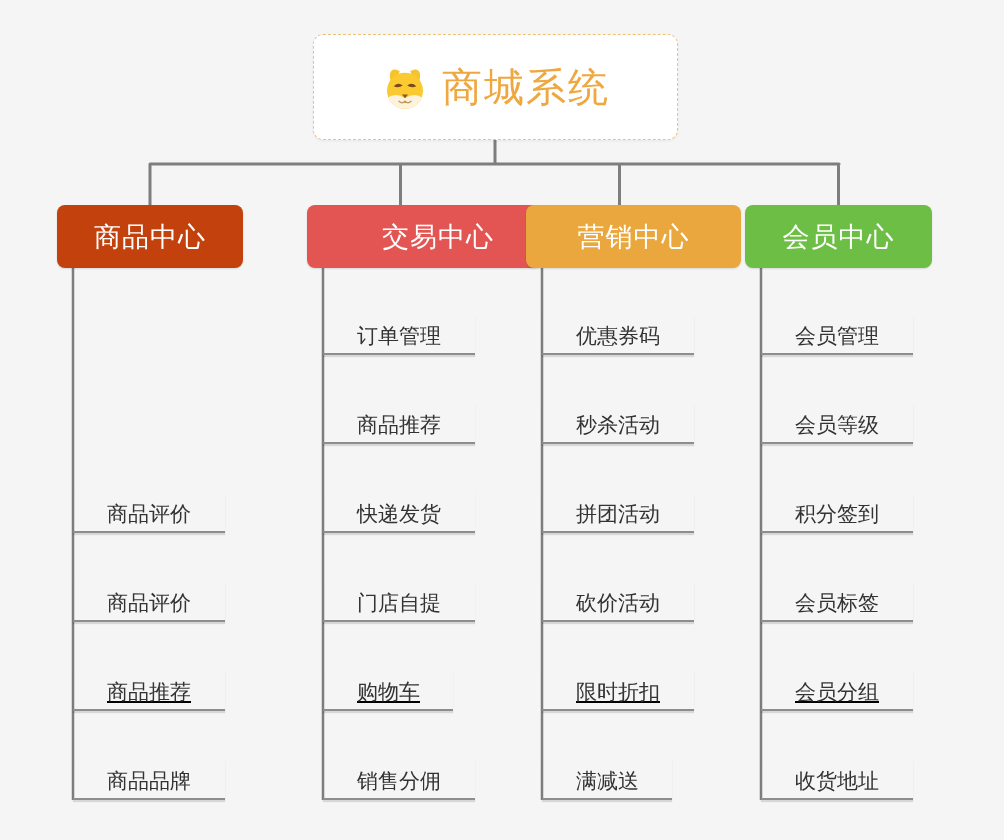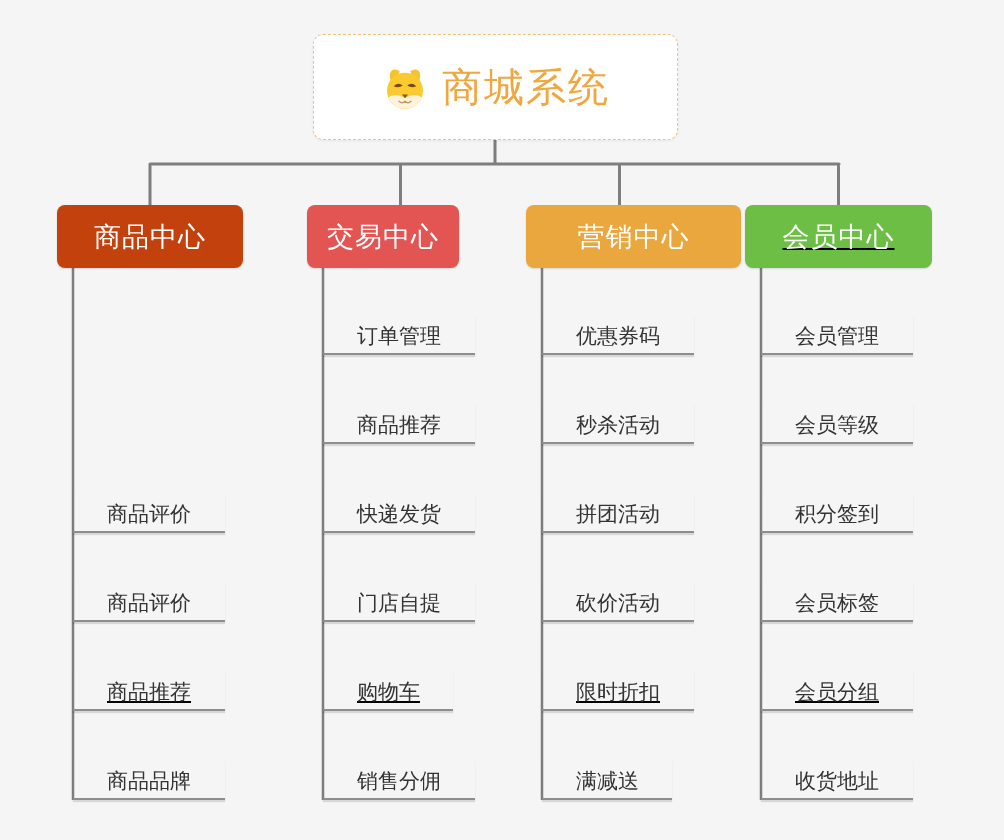--- a/index.html
+++ b/index.html
@@ -22,23 +22,23 @@
   .root-icon{width:48px;height:48px;flex:0 0 auto;}
 
   
   .branch{
     position:absolute;top:205px;height:63px;border-radius:8px;
     display:flex;align-items:center;justify-content:center;
     box-shadow:0 1px 2px rgba(0,0,0,0.12);
   }
   .branch-label{color:#ffffff;font-size:27px;letter-spacing:1px;}
   .b1{left:57px;width:186px;background:#c2410c;}
-  .b2{left:307px;width:152px;background:#e25552;}
+  .b2{left:307px;width:206px;background:#e25552;padding-left:28px;}
   .b3{left:526px;width:215px;background:#eaa73d;}
-  .b4{left:745px;width:187px;background:#6dbe45;text-decoration:underline;}
+  .b4{left:745px;width:187px;background:#6dbe45;}
 
   
   .leaf{
     position:absolute;height:39px;width:152px;
     border-bottom:2px solid #8d8d8d;
     box-shadow:0 2px 1px rgba(0,0,0,0.12);
     display:flex;align-items:flex-end;
     box-sizing:content-box;
   }
   .leaf-label{

